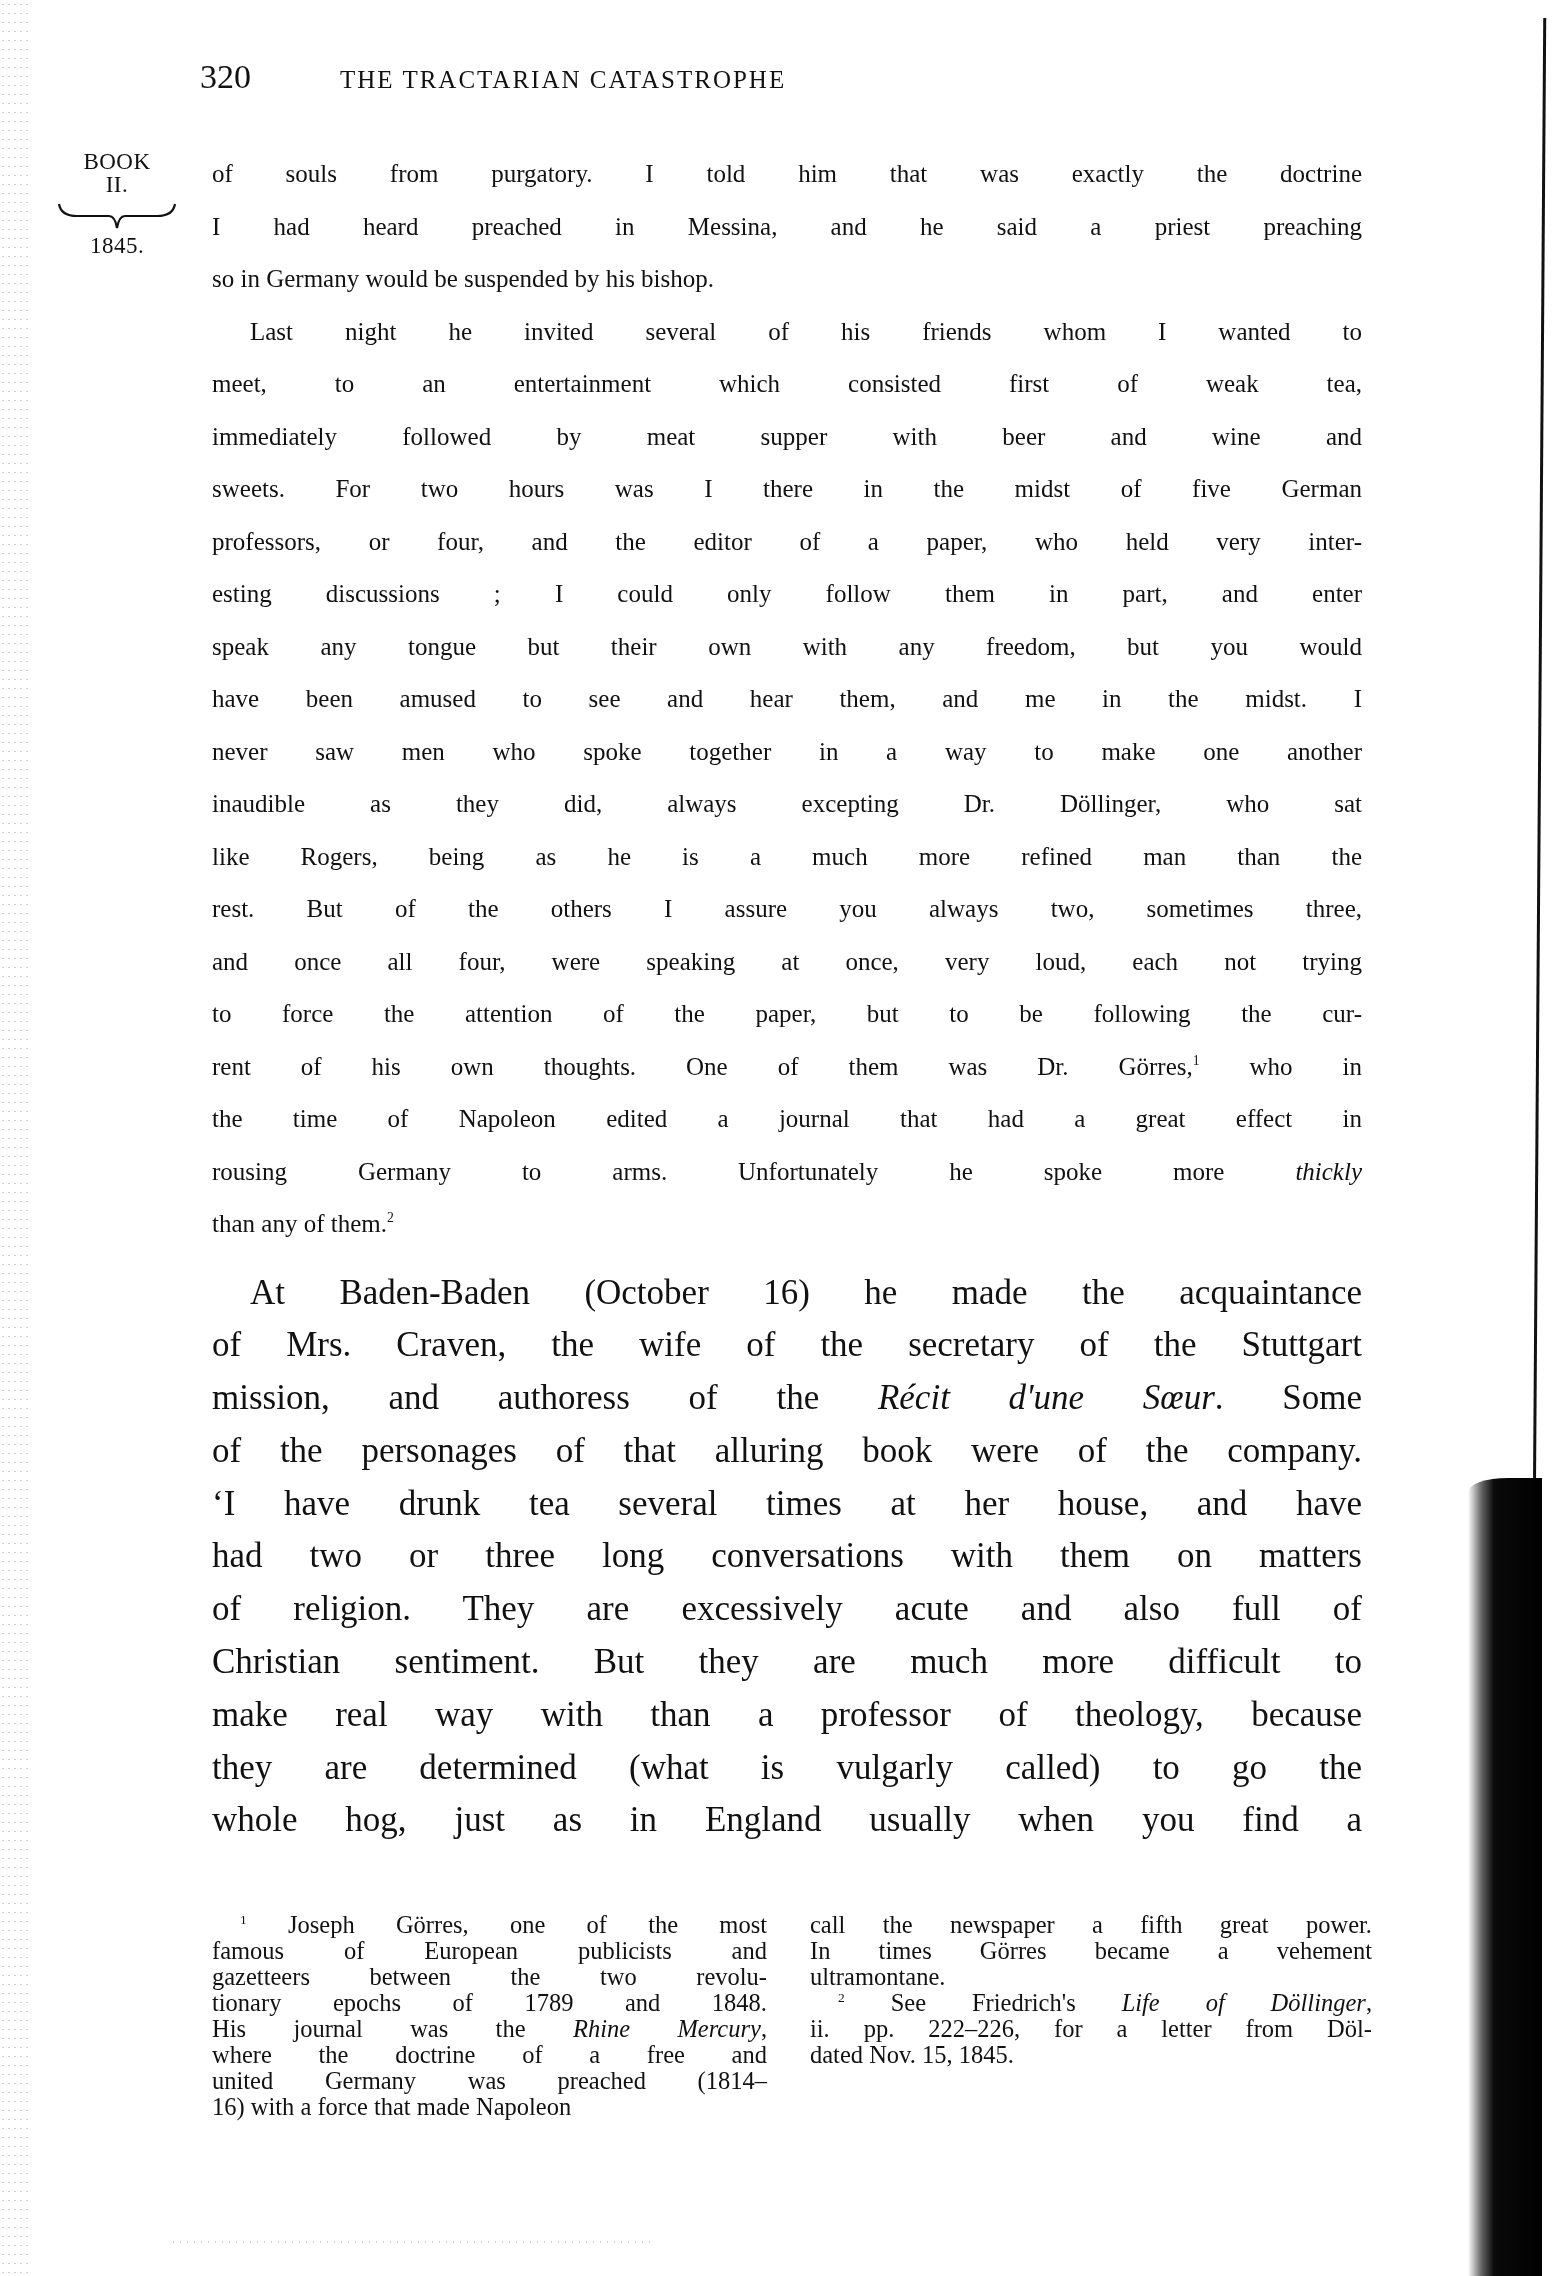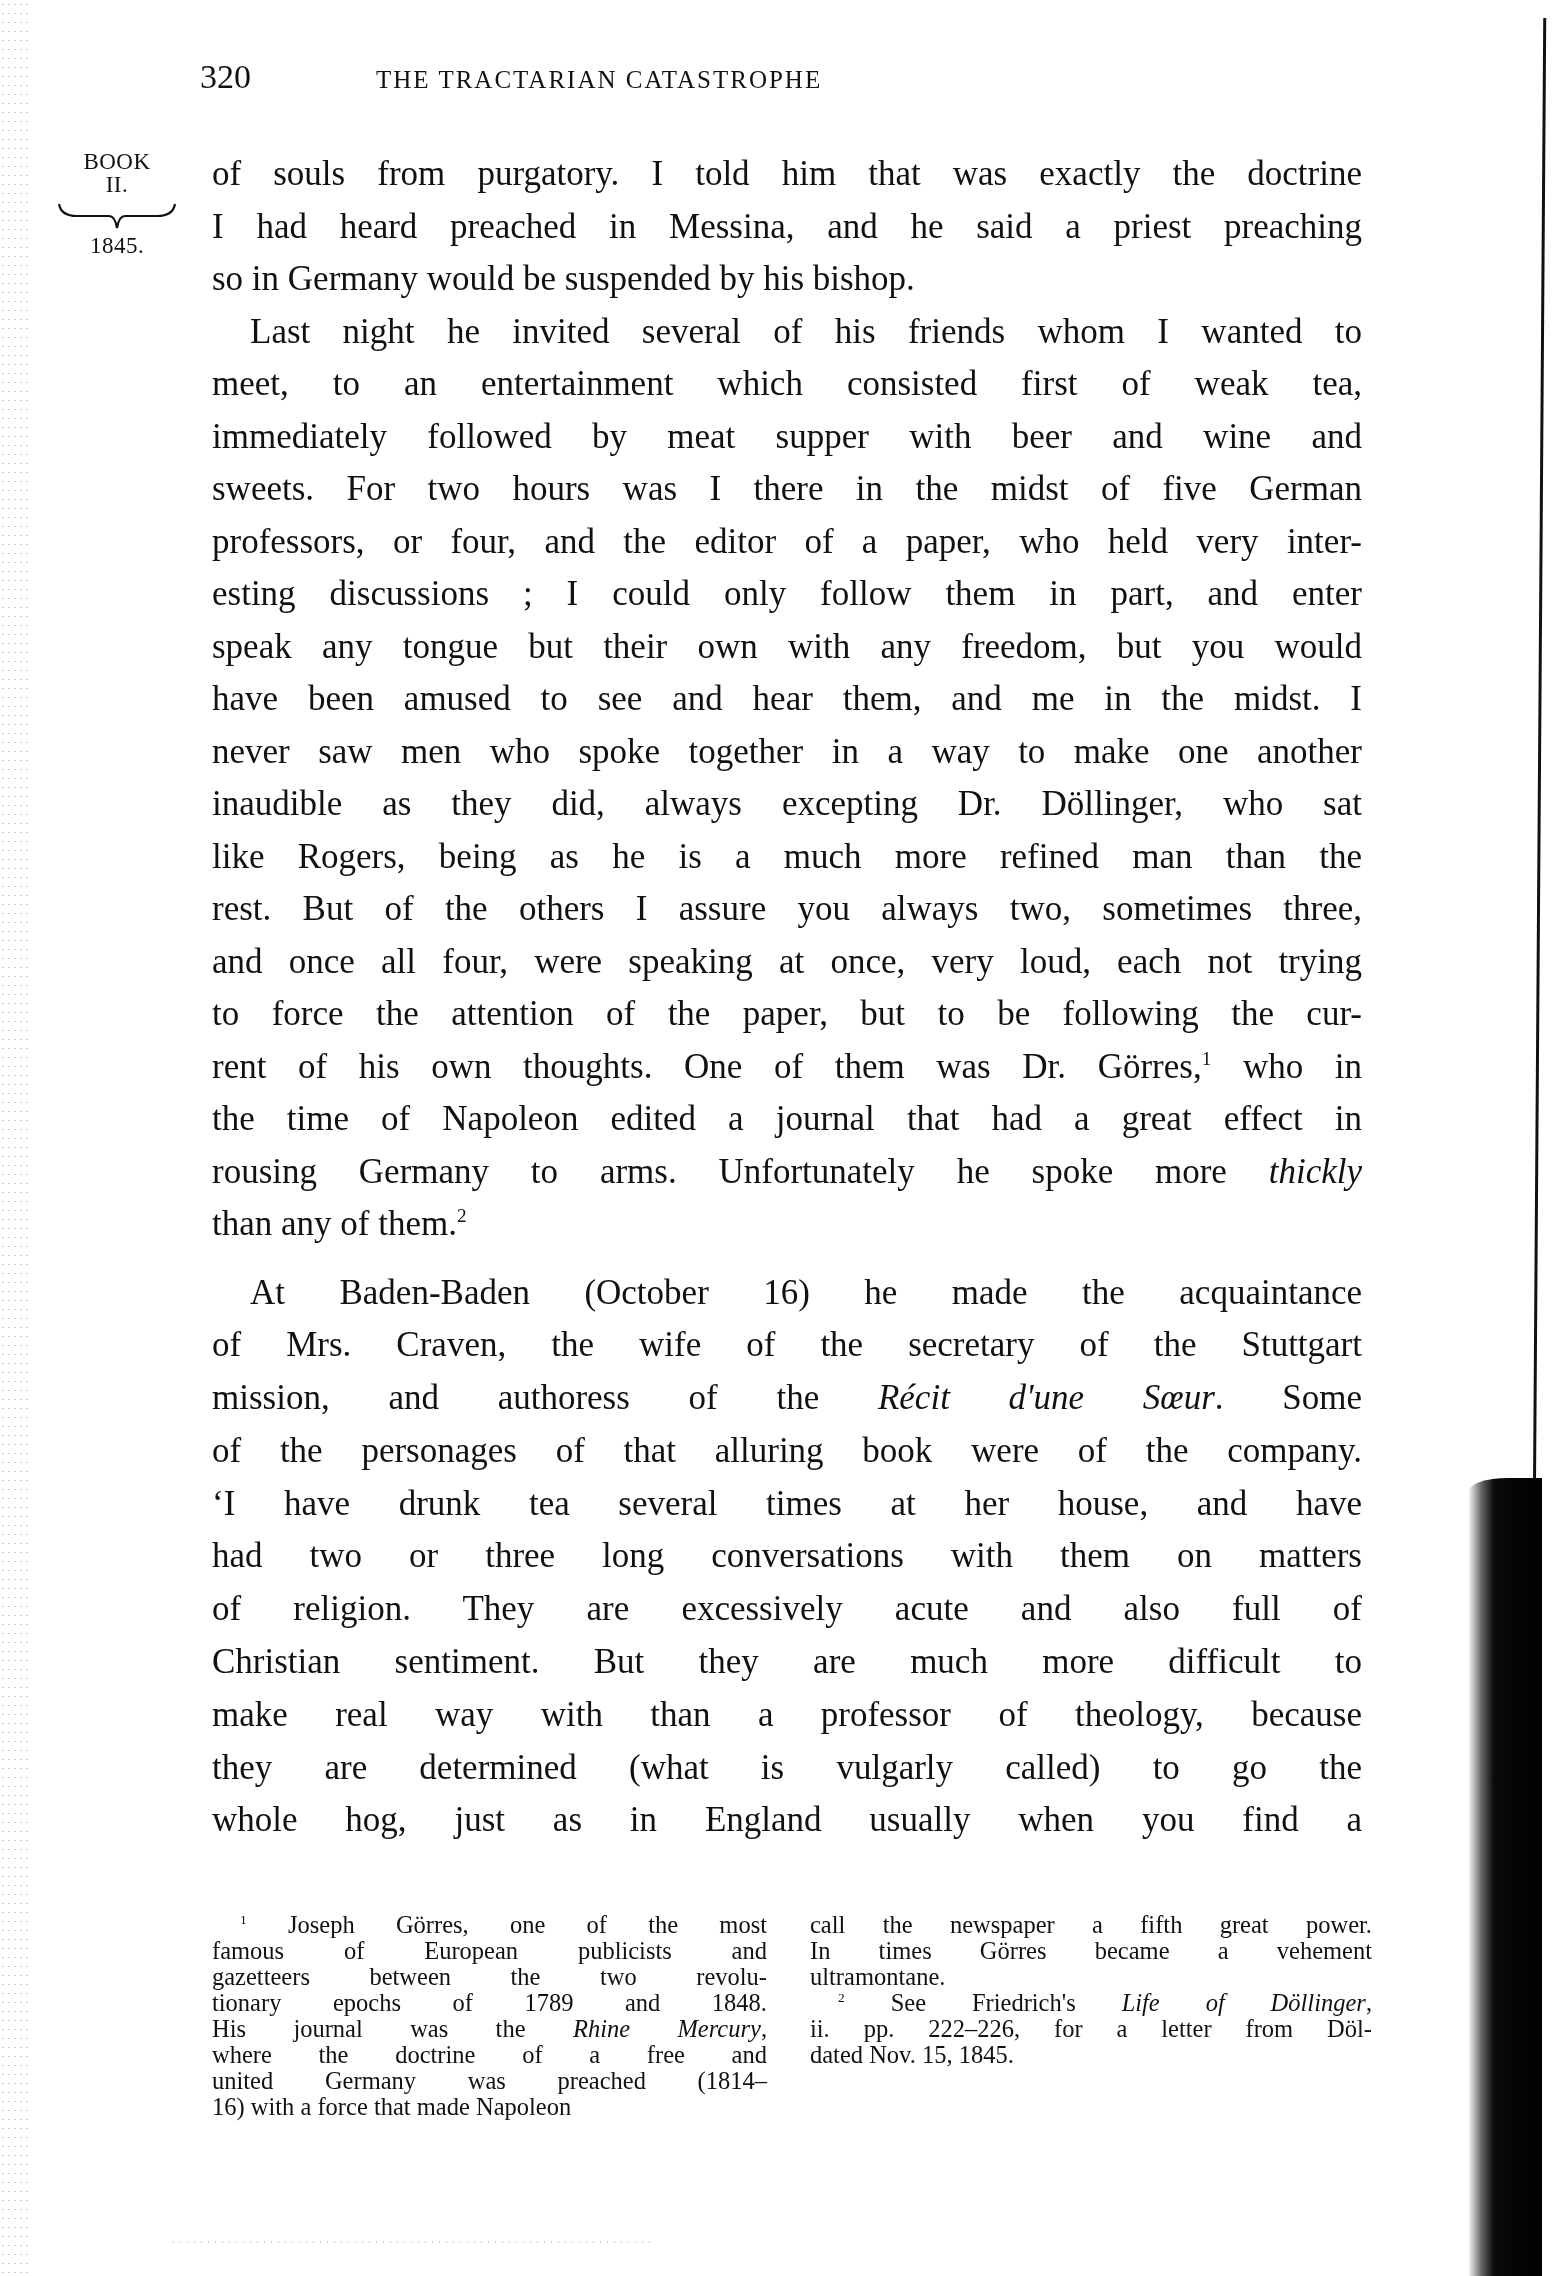--- a/index.html
+++ b/index.html
@@ -56,21 +56,20 @@
       top: 0;
       font-size: 34px;
       letter-spacing: 0;
     }
     .running-title {
       position: absolute;
       left: 340px;
       top: 8px;
       font-size: 25px;
       letter-spacing: 2px;
-      margin-left: 36px;
     }
     .margin-note {
       position: absolute;
       left: 52px;
       top: 150px;
       width: 130px;
       text-align: center;
       font-size: 23px;
       line-height: 23px;
       letter-spacing: 0.5px;
@@ -86,21 +85,21 @@
       margin-top: 2px;
     }
     .body-text {
       position: absolute;
       left: 212px;
       top: 148px;
       width: 1150px;
     }
     .para {
       margin: 0;
-      font-size: 35px;
+      font-size: 25px;
       line-height: 52.5px;
       text-align: justify;
       text-align-last: left;
     }
     .para .line {
       display: block;
       text-align: justify;
       text-align-last: justify;
       white-space: nowrap;
       overflow: visible;

